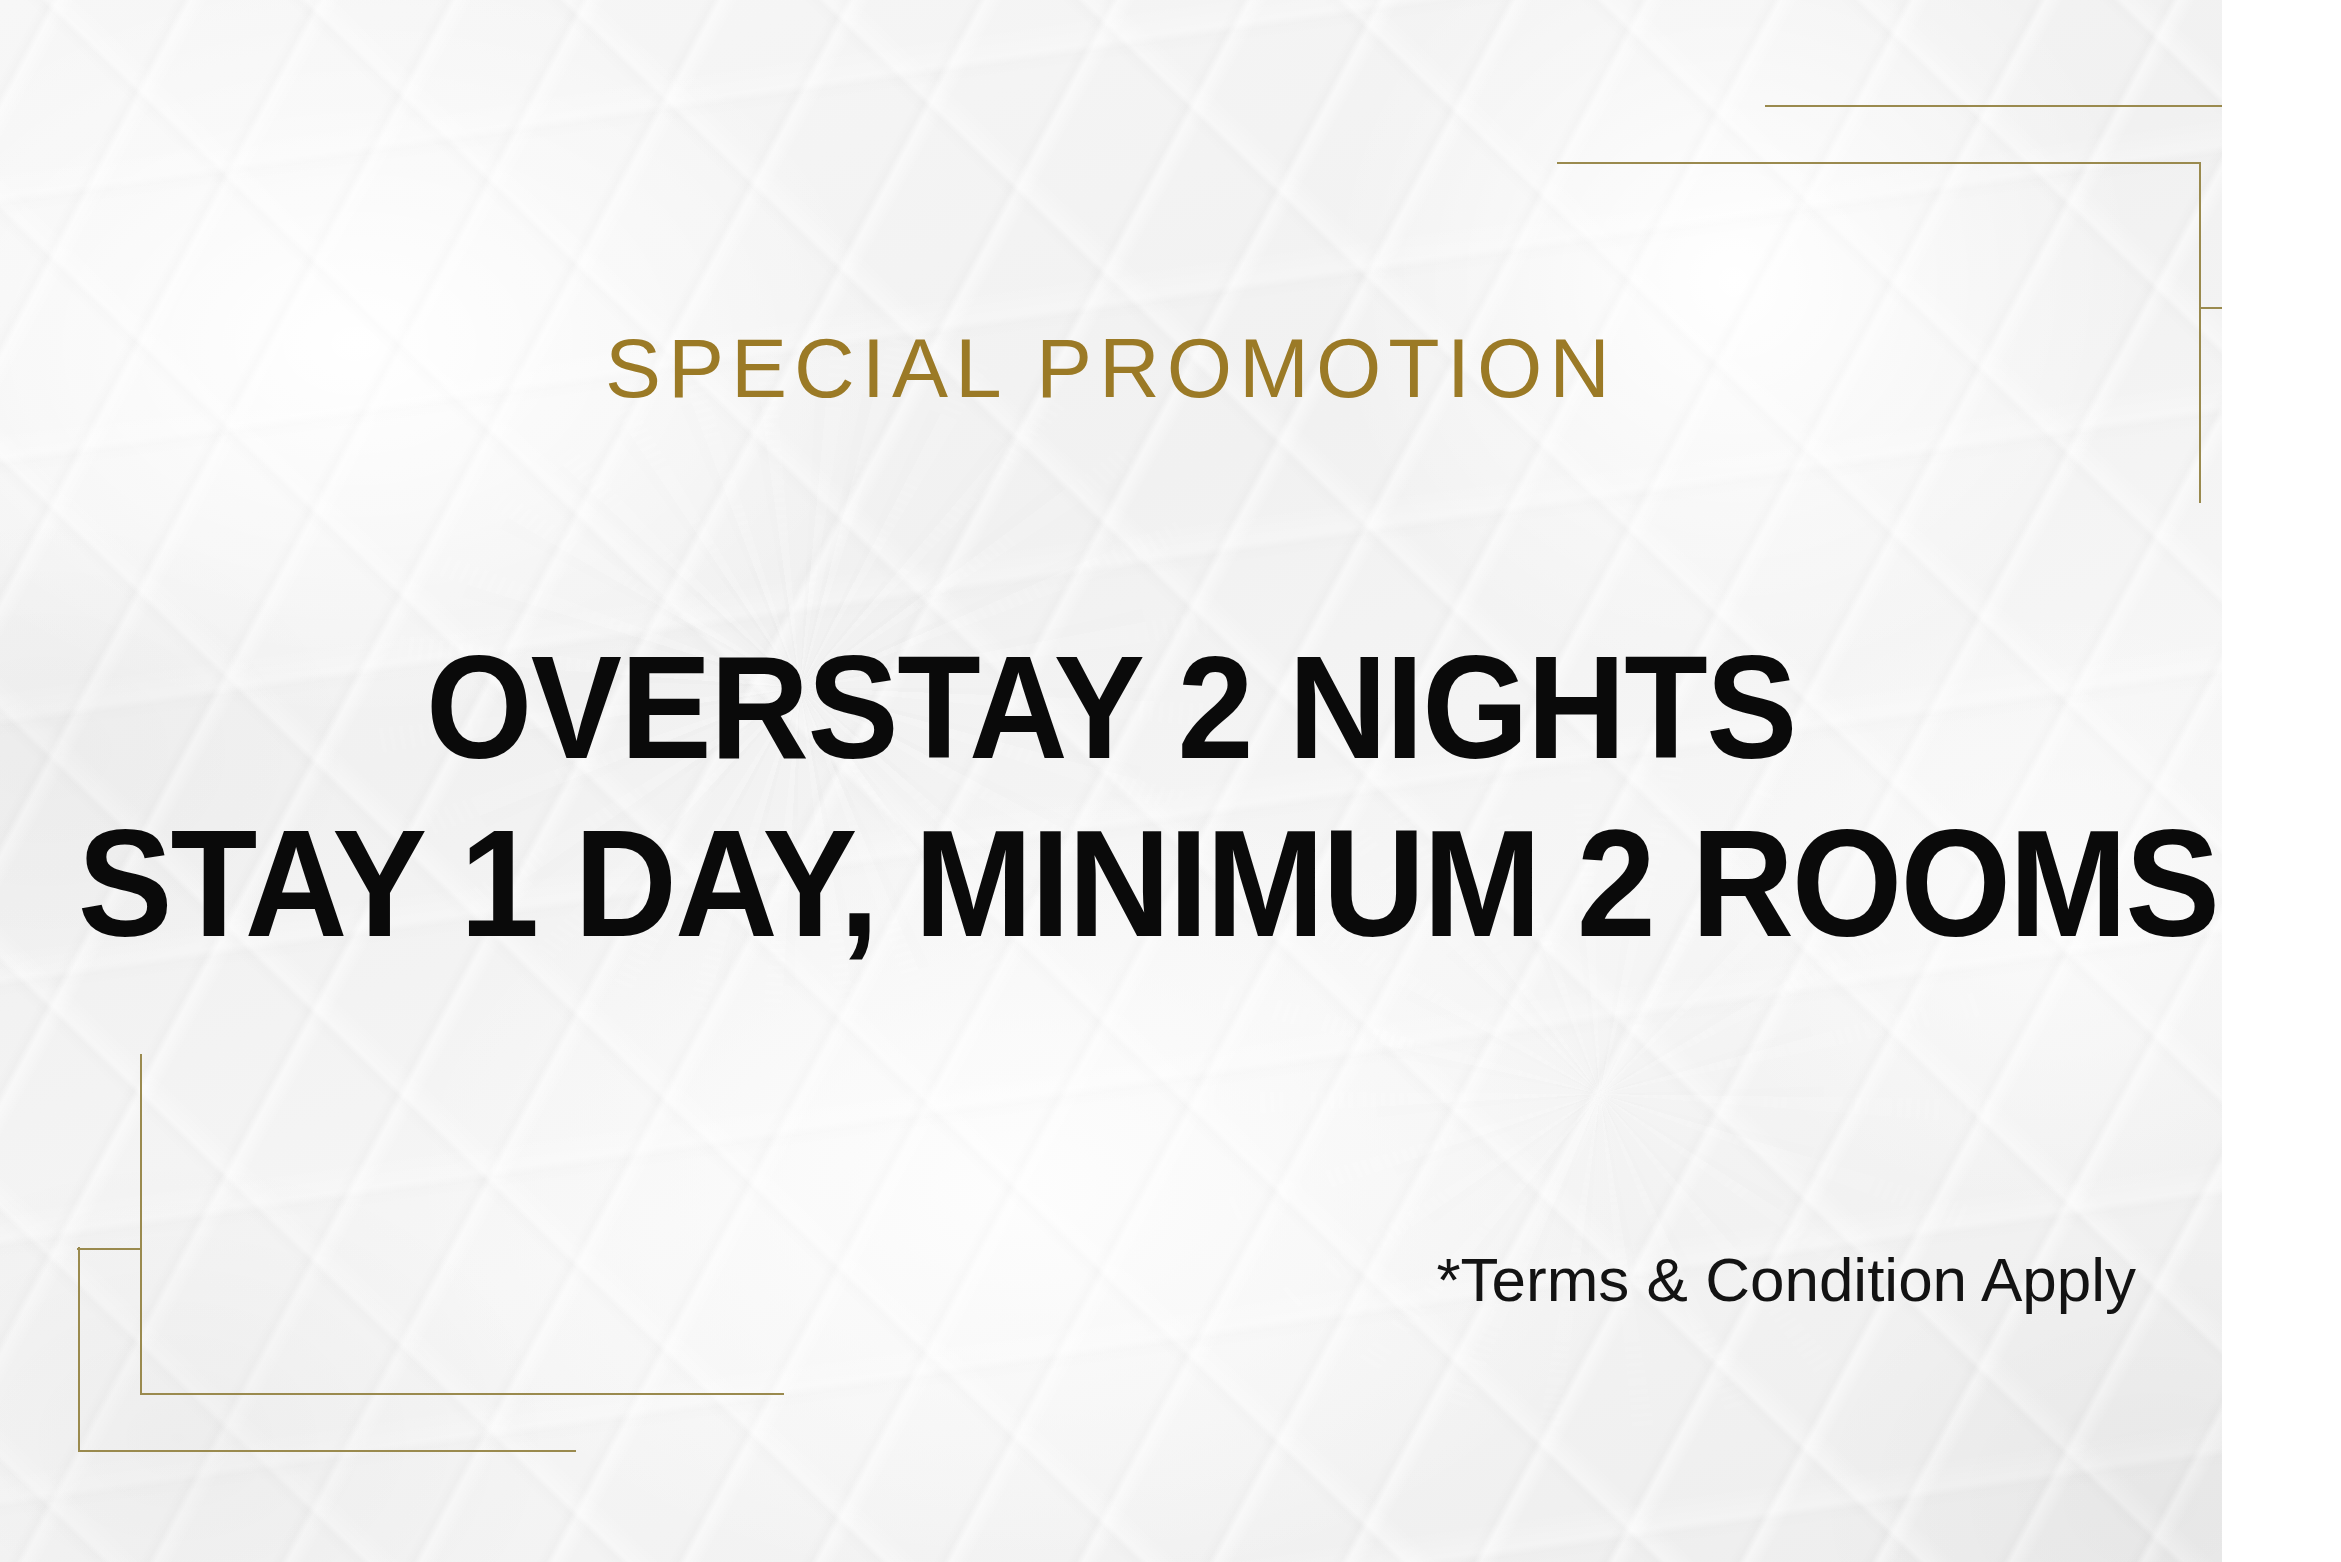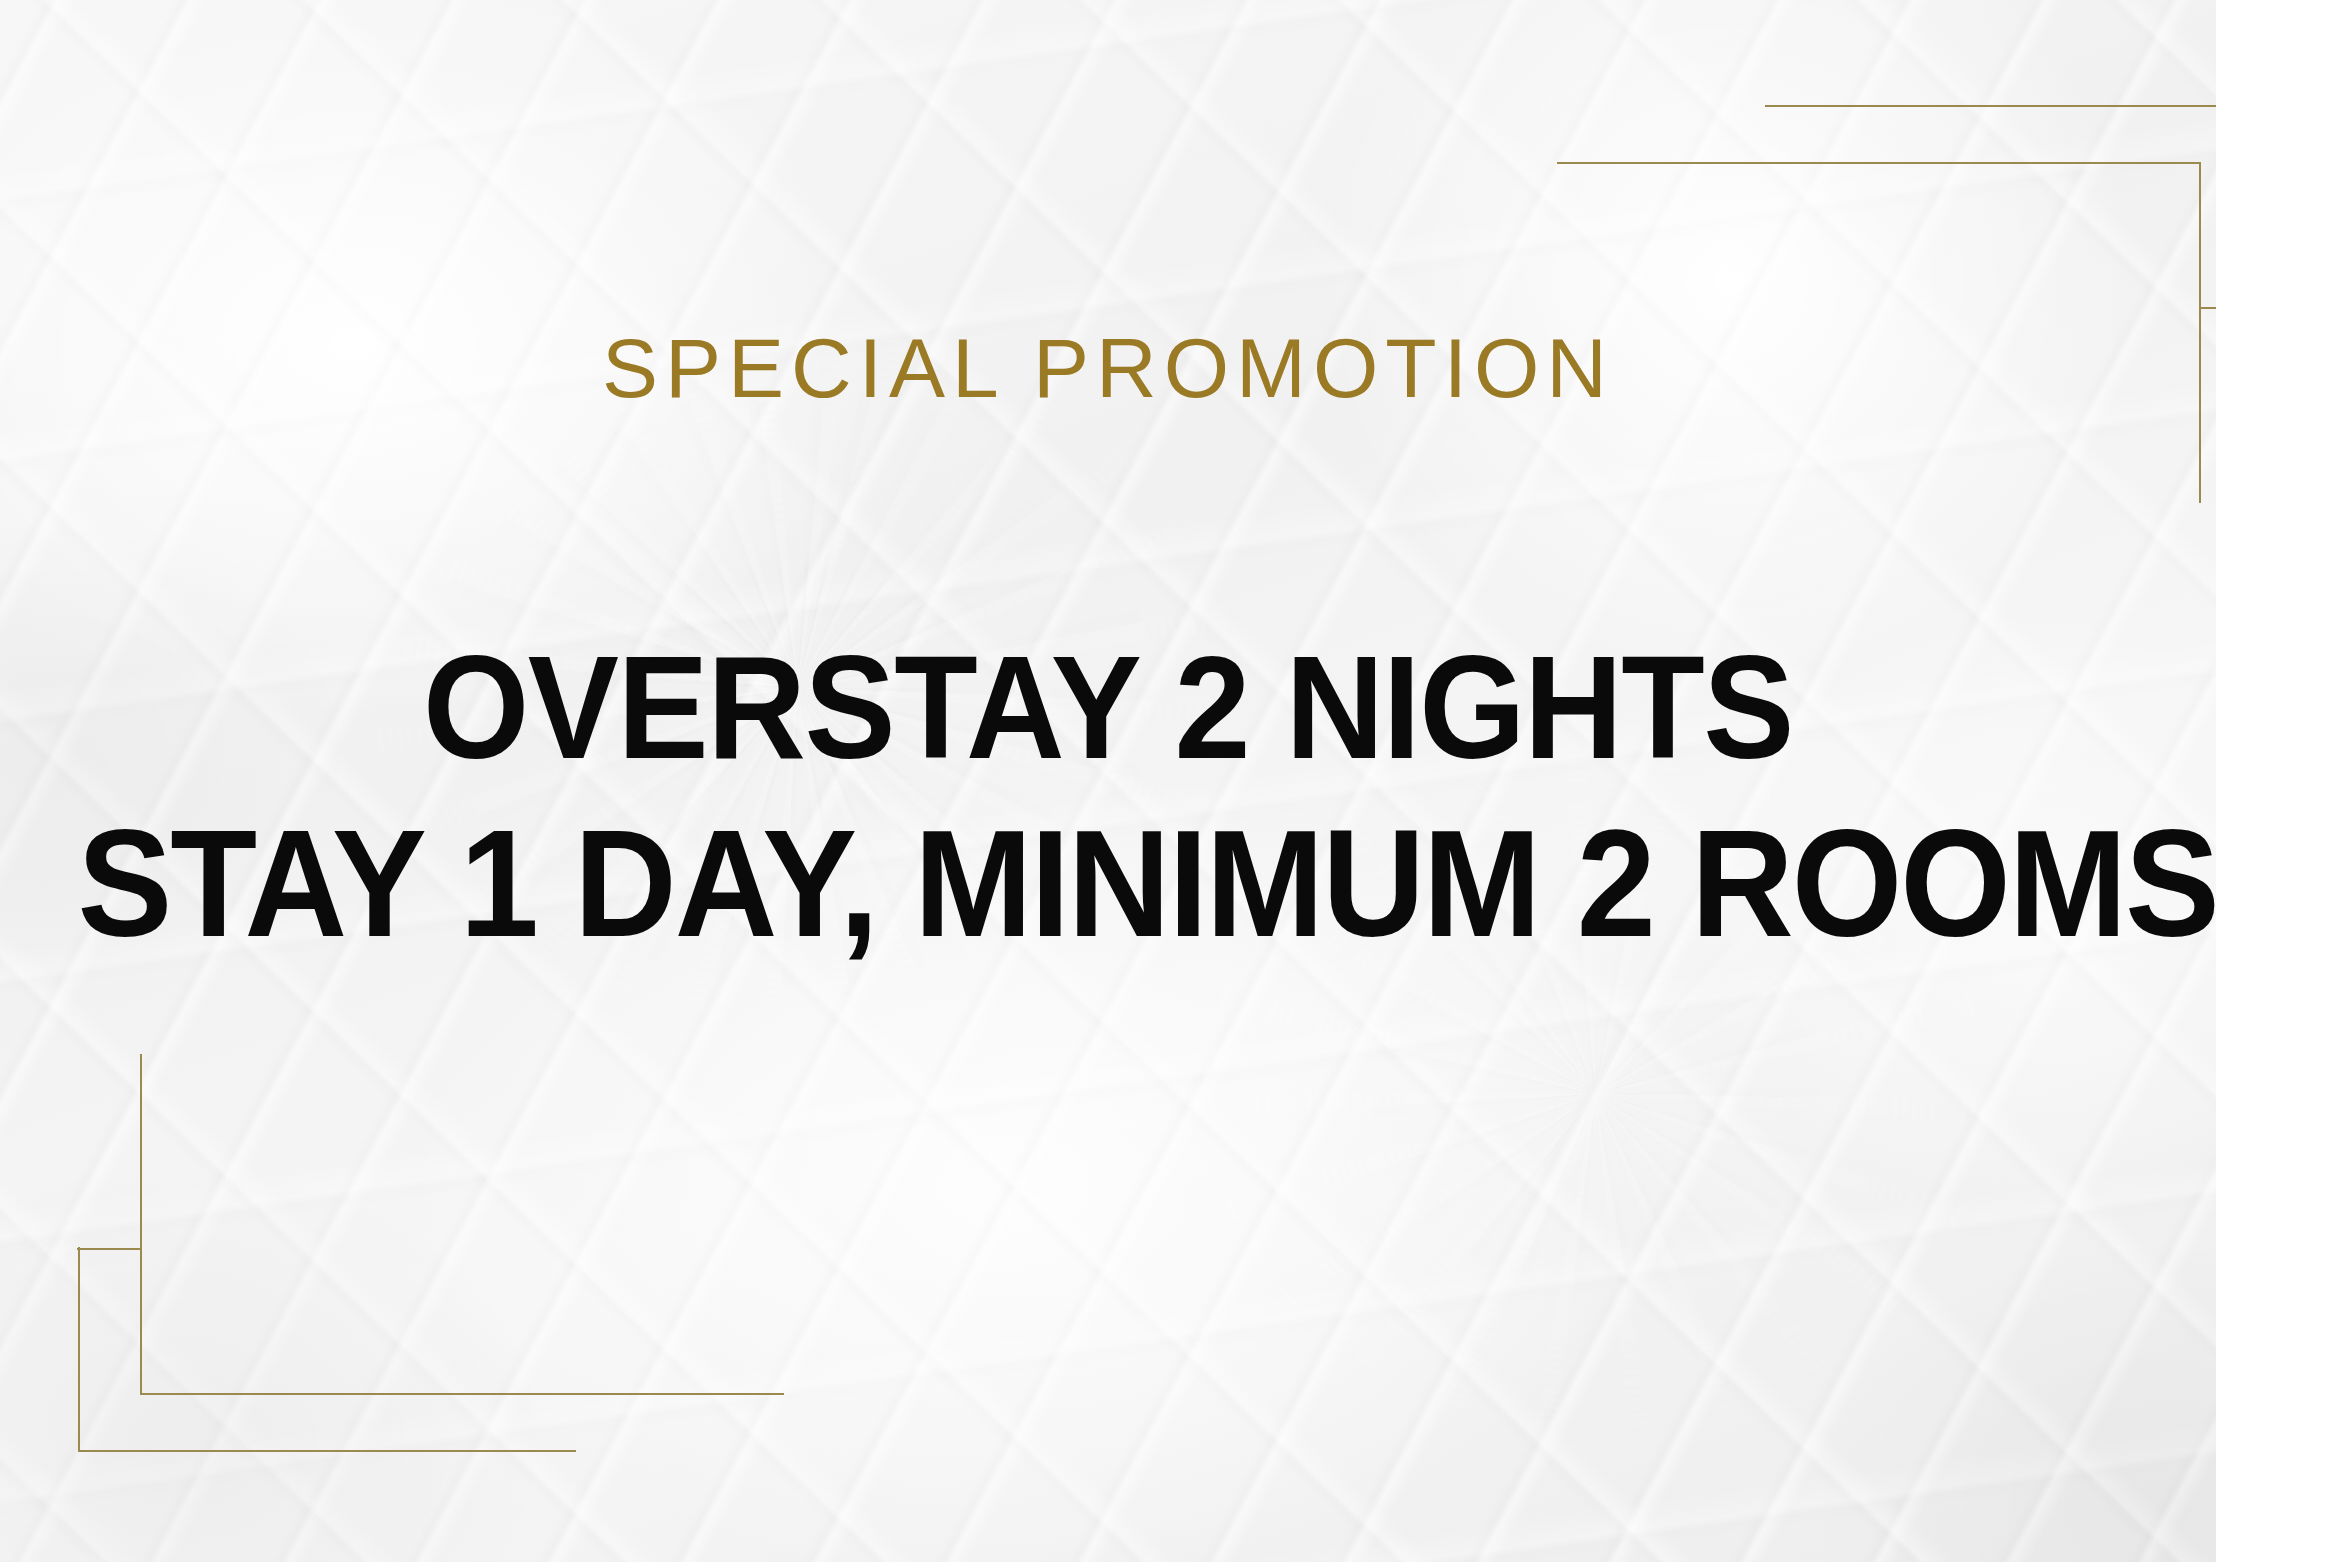--- a/index.html
+++ b/index.html
@@ -8,20 +8,21 @@
     background: #ffffff;
   }
 
   #poster {
     position: relative;
     width: 2216px;
     height: 1563px;
     overflow: hidden;
     background-color: #e5e5e5;
     font-family: "Liberation Sans", sans-serif;
+    padding-left: 6px;
   }
 
   
   .tex {
     position: absolute;
     inset: 0;
     pointer-events: none;
   }
 
   .tex-base {
@@ -220,15 +221,16 @@
     <div class="rule rule-h" style="left:0px; top:61px; width:644px;"></div>
     <div class="rule rule-v" style="left:642px; top:61px; height:341px;"></div>
   </div>
 
   <div class="eyebrow">SPECIAL PROMOTION</div>
 
   <div class="headline" id="headline-line-1">OVERSTAY 2 NIGHTS</div>
 
   <div class="headline" id="headline-line-2">STAY 1 DAY, MINIMUM 2 ROOMS</div>
 
+  <div class="terms">*Terms &amp; Condition Apply</div>
 
 </div>
 
 
 </body></html>

